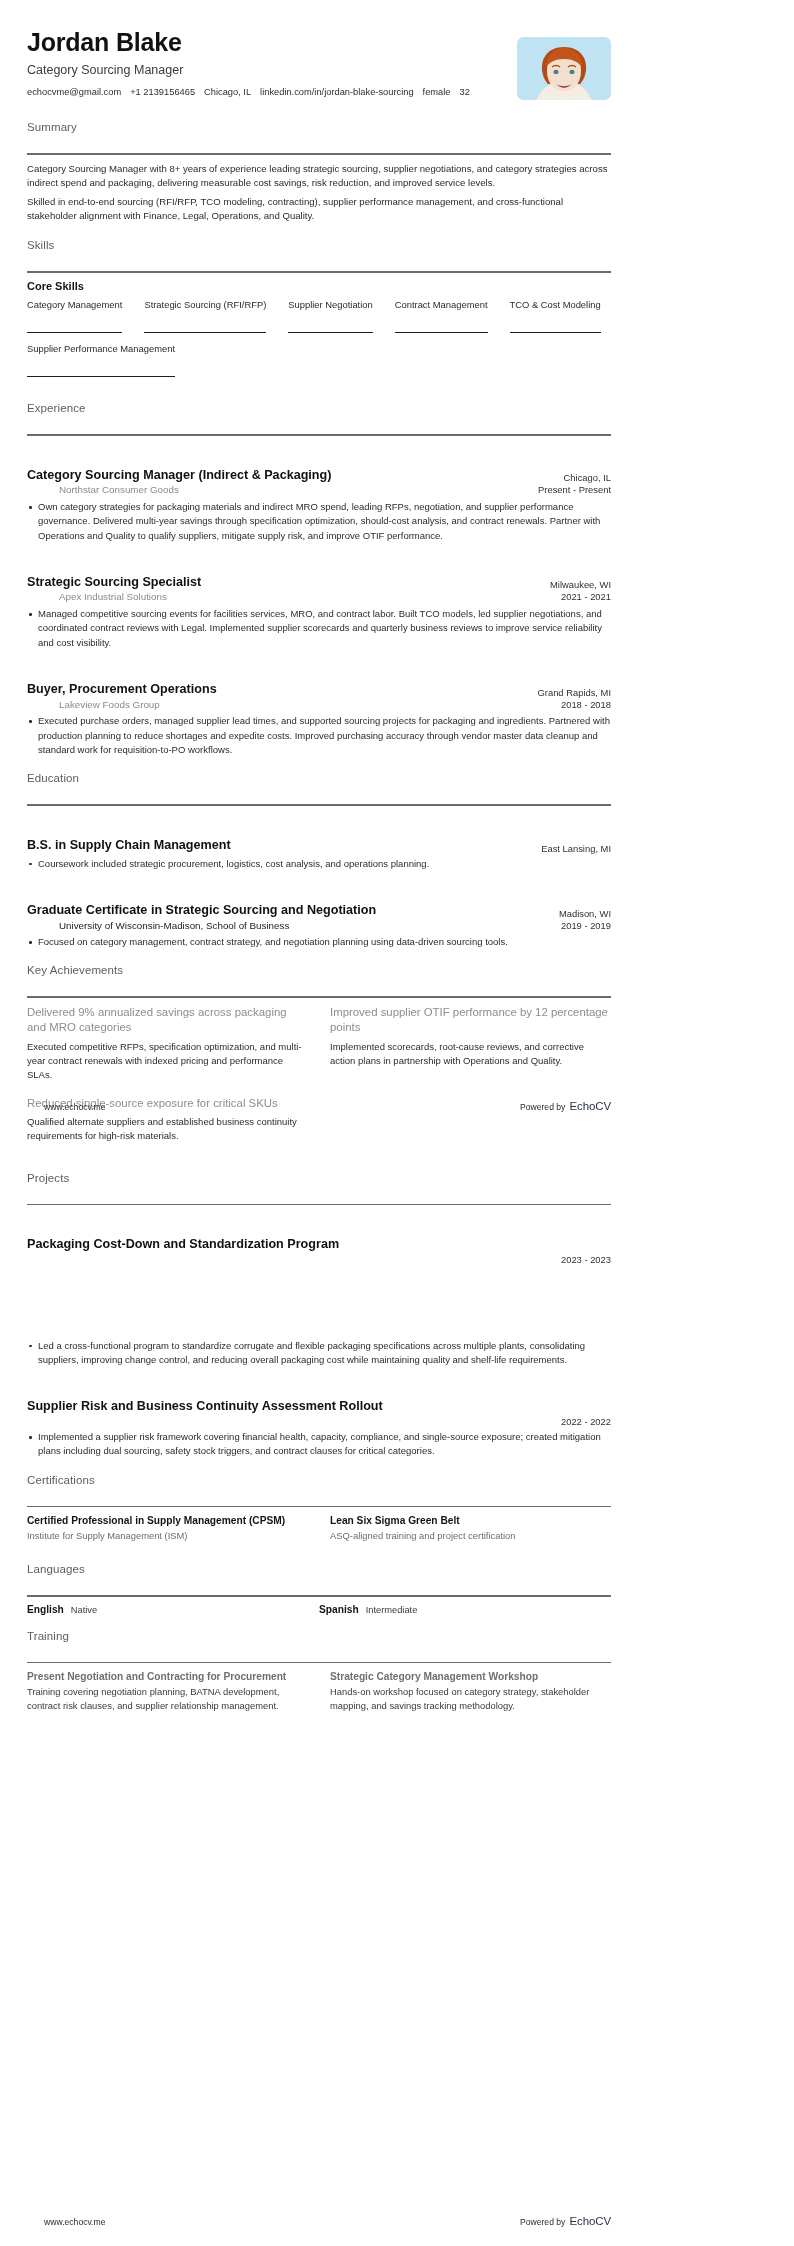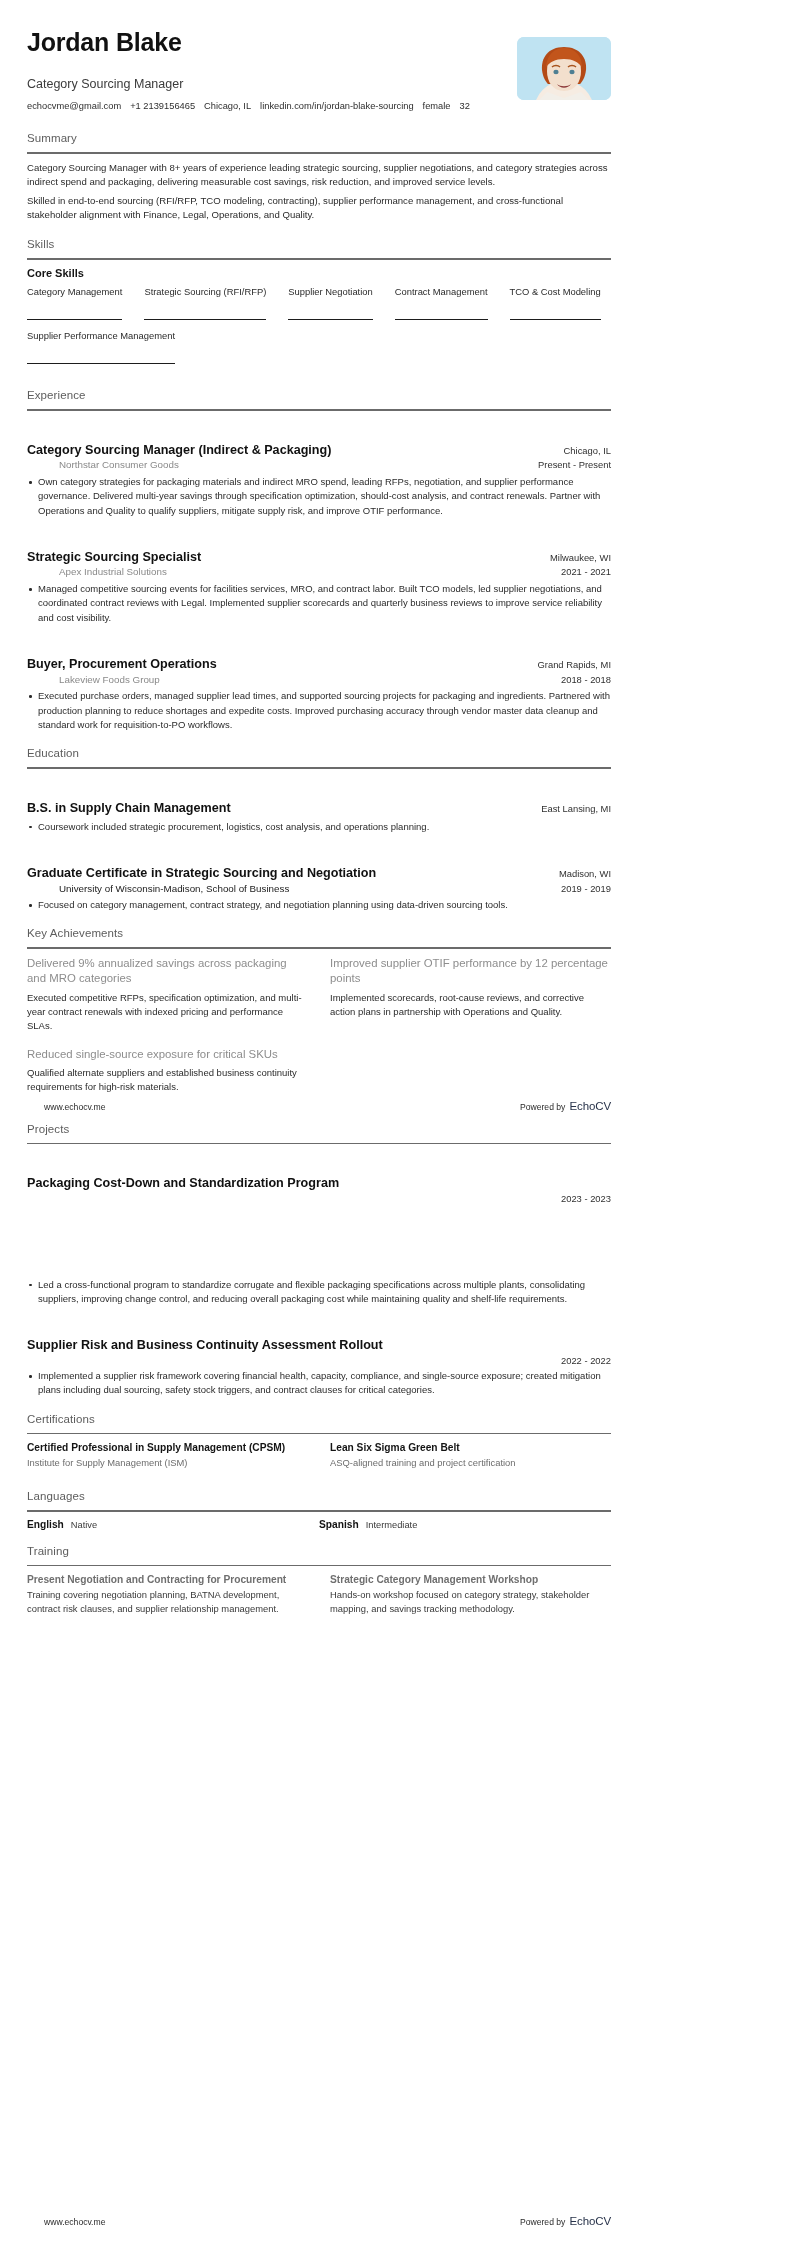--- a/index.html
+++ b/index.html
@@ -30,21 +30,21 @@
   .name {
     font-size: 25px;
     font-weight: bold;
     letter-spacing: -0.2px;
     color: #111111;
     line-height: 1.15;
   }
   .headline {
     font-size: 12.5px;
     color: #3b3b3b;
-    margin-top: 19px;
+    margin-top: 5px;
     line-height: 1.3;
   }
   .contact-line {
     margin-top: 9px;
     font-size: 9.3px;
     color: #2e2e2e;
     display: flex;
     flex-wrap: wrap;
     align-items: baseline;
   }
@@ -61,21 +61,21 @@
   }
   .avatar svg { display: block; width: 100%; height: 100%; }
 
   
   .section { margin-top: 15px; }
   .section-title {
     font-size: 11.5px;
     color: #5d5d5d;
     font-weight: normal;
     letter-spacing: 0.1px;
-    padding-bottom: 8px;
+    padding-bottom: 20px;
   }
   .section-rule {
     height: 1.6px;
     background: #6b6b6b;
     width: 100%;
     margin-bottom: 7px;
   }
 
   
   .summary-p {
@@ -104,21 +104,21 @@
     padding-bottom: 21px;
     margin-bottom: 10px;
     line-height: 1.3;
   }
 
   
   .entry { margin-bottom: 9px; }
   .entry-head {
     display: flex;
     justify-content: space-between;
-    align-items: center;
+    align-items: flex-end;
     gap: 0;
     margin-top: 32px;
   }
   .entry-title {
     font-size: 12.6px;
     font-weight: bold;
     color: #111111;
     line-height: 1.25;
   }
   .entry-loc {

